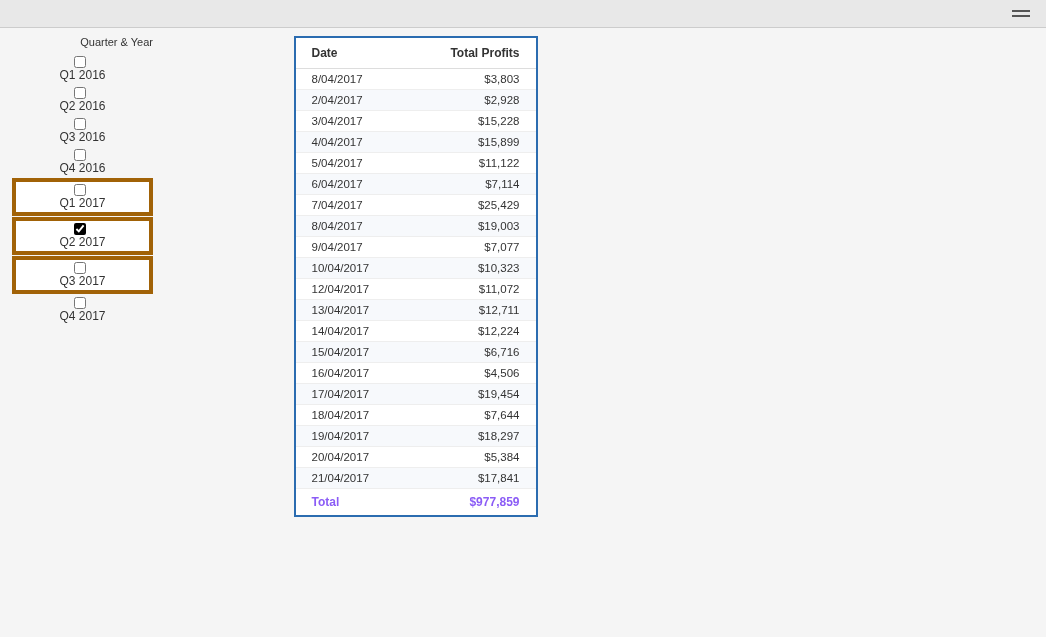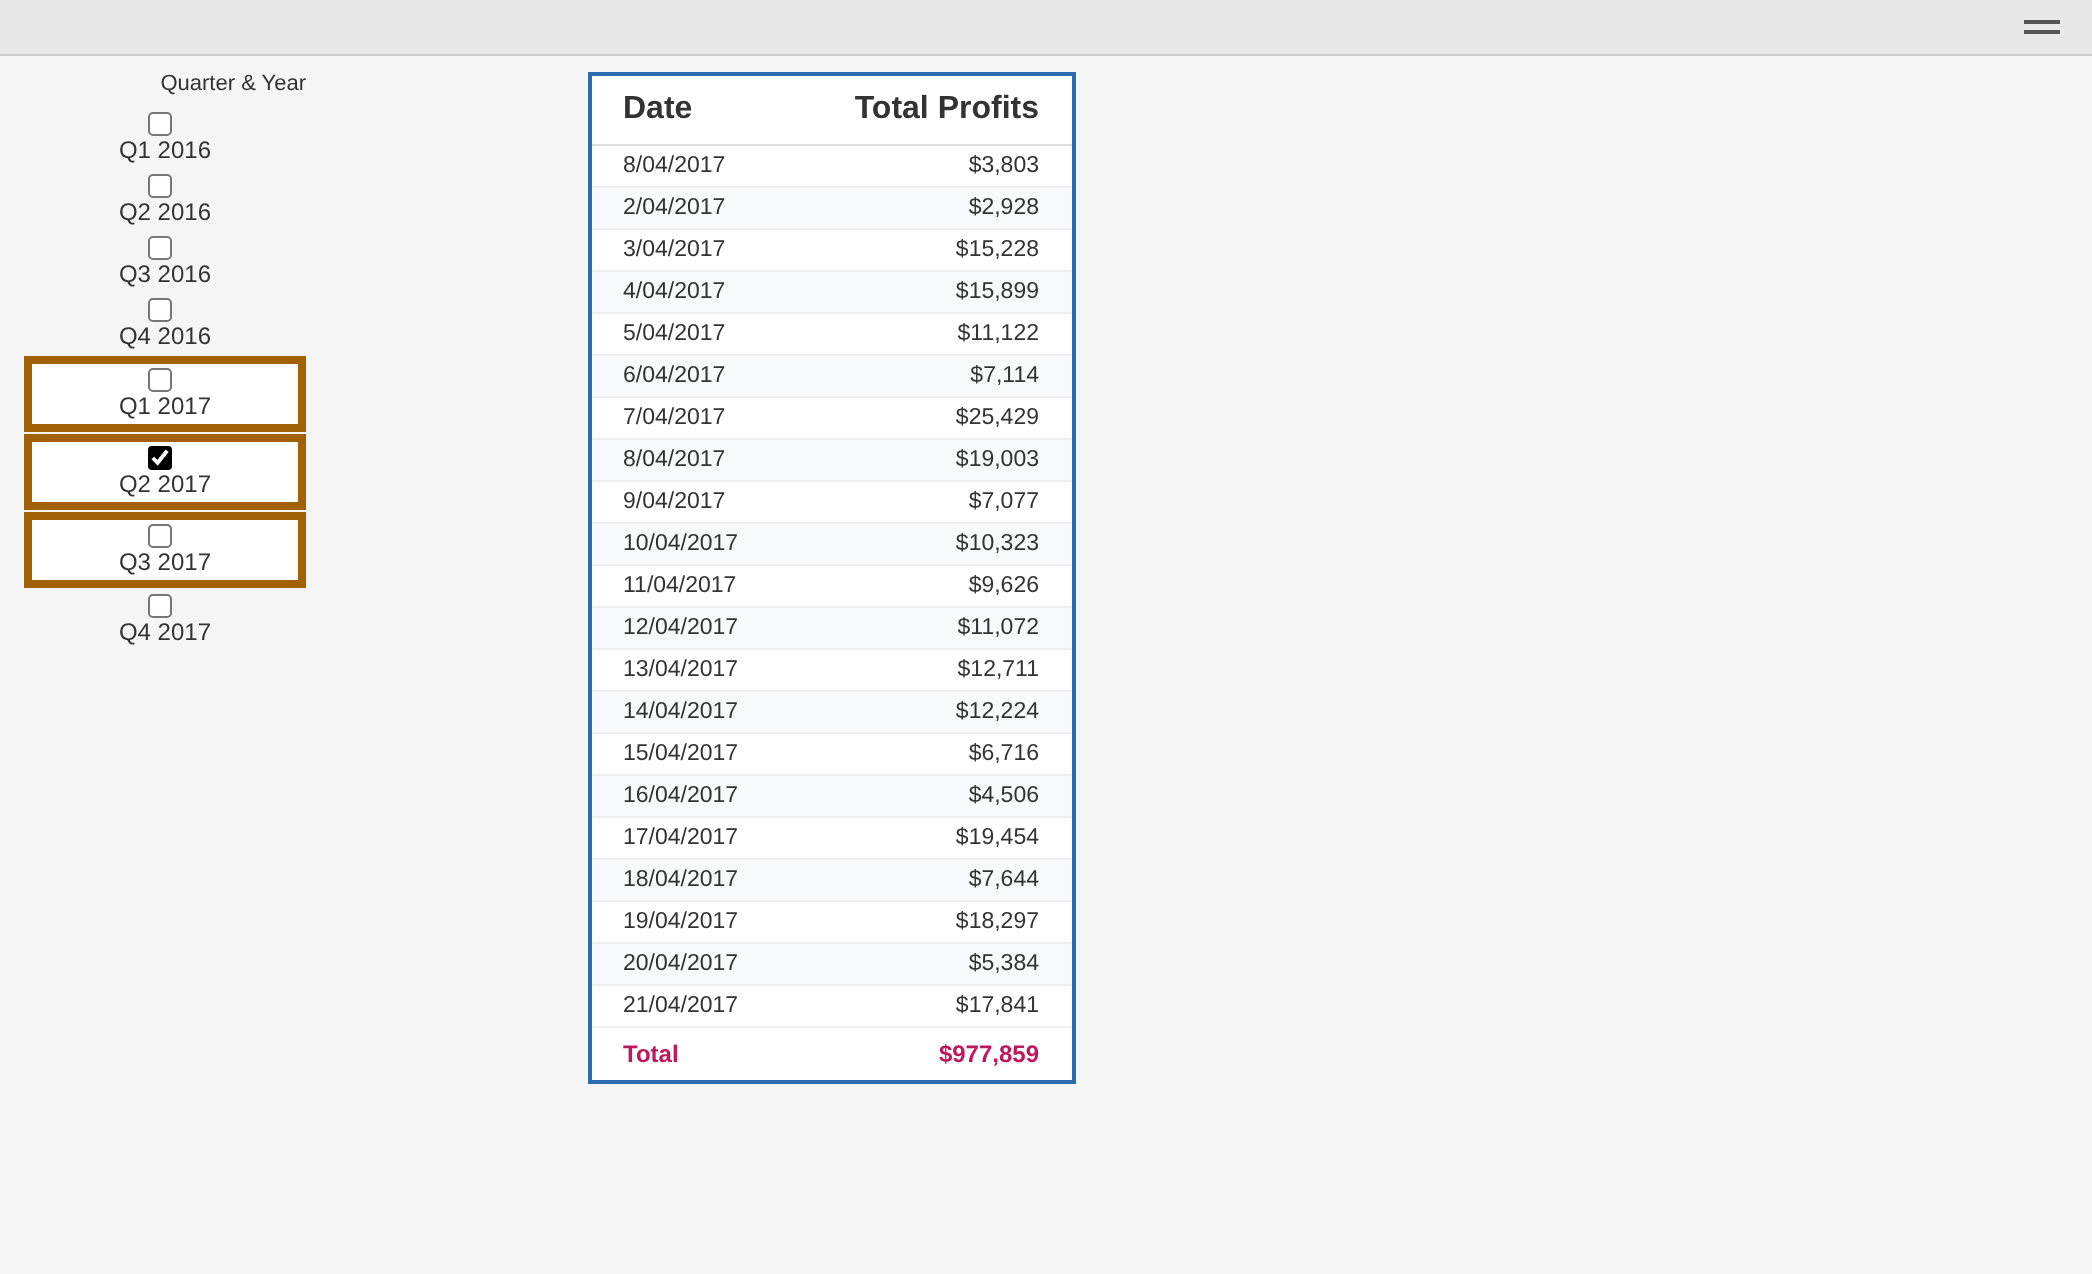--- a/index.html
+++ b/index.html
@@ -103,21 +103,21 @@
       overflow-y: auto;
     }
 
     .data-table {
       border-collapse: collapse;
       width: 240px;
     }
 
     .data-table thead tr th {
       padding: 8px 16px;
-      font-size: 16px;
+      font-size: 12px;
       font-weight: 600;
       color: #333;
       text-align: left;
       border-bottom: 1px solid #ddd;
       background: #fff;
     }
 
     .data-table thead tr th:last-child {
       text-align: right;
     }
@@ -134,21 +134,21 @@
     }
 
     .data-table tbody tr:nth-child(even) {
       background: #f7f9fc;
     }
 
     .data-table tfoot tr td {
       padding: 6px 16px;
       font-size: 12px;
       font-weight: 700;
-      color: #be185d;
+      color: #8b5cf6;
       border-top: 1.5px solid #ccc;
     }
 
     .data-table tfoot tr td:last-child {
       text-align: right;
     }
 
     .right-area {
       width: 380px;
       background: #f5f5f5;
@@ -248,24 +248,20 @@
             </tr>
             <tr>
               <td>9/04/2017</td>
               <td>$7,077</td>
             </tr>
             <tr>
               <td>10/04/2017</td>
               <td>$10,323</td>
             </tr>
             <tr>
-              <td>11/04/2017</td>
-              <td>$9,626</td>
-            </tr>
-            <tr>
               <td>12/04/2017</td>
               <td>$11,072</td>
             </tr>
             <tr>
               <td>13/04/2017</td>
               <td>$12,711</td>
             </tr>
             <tr>
               <td>14/04/2017</td>
               <td>$12,224</td>

